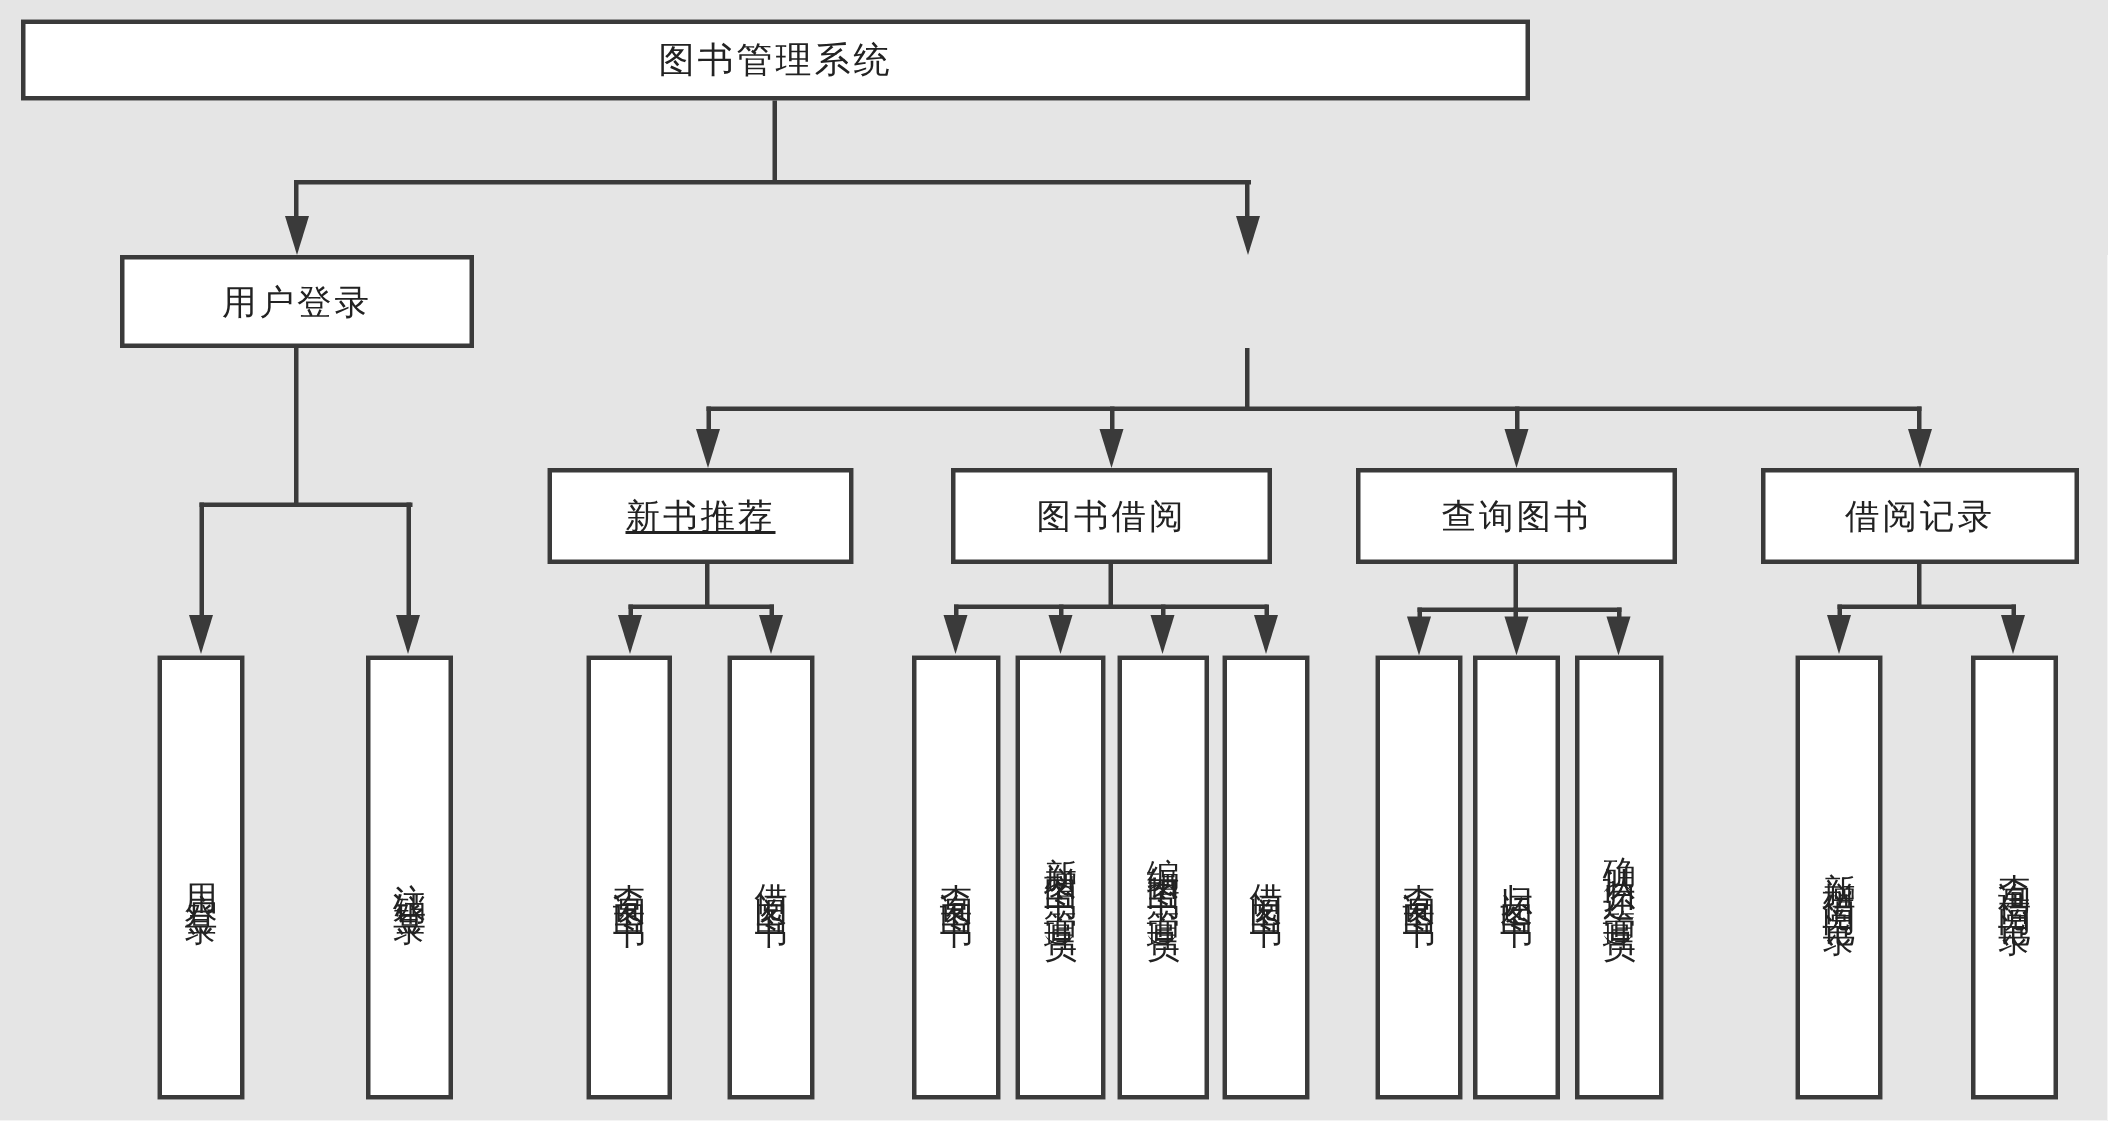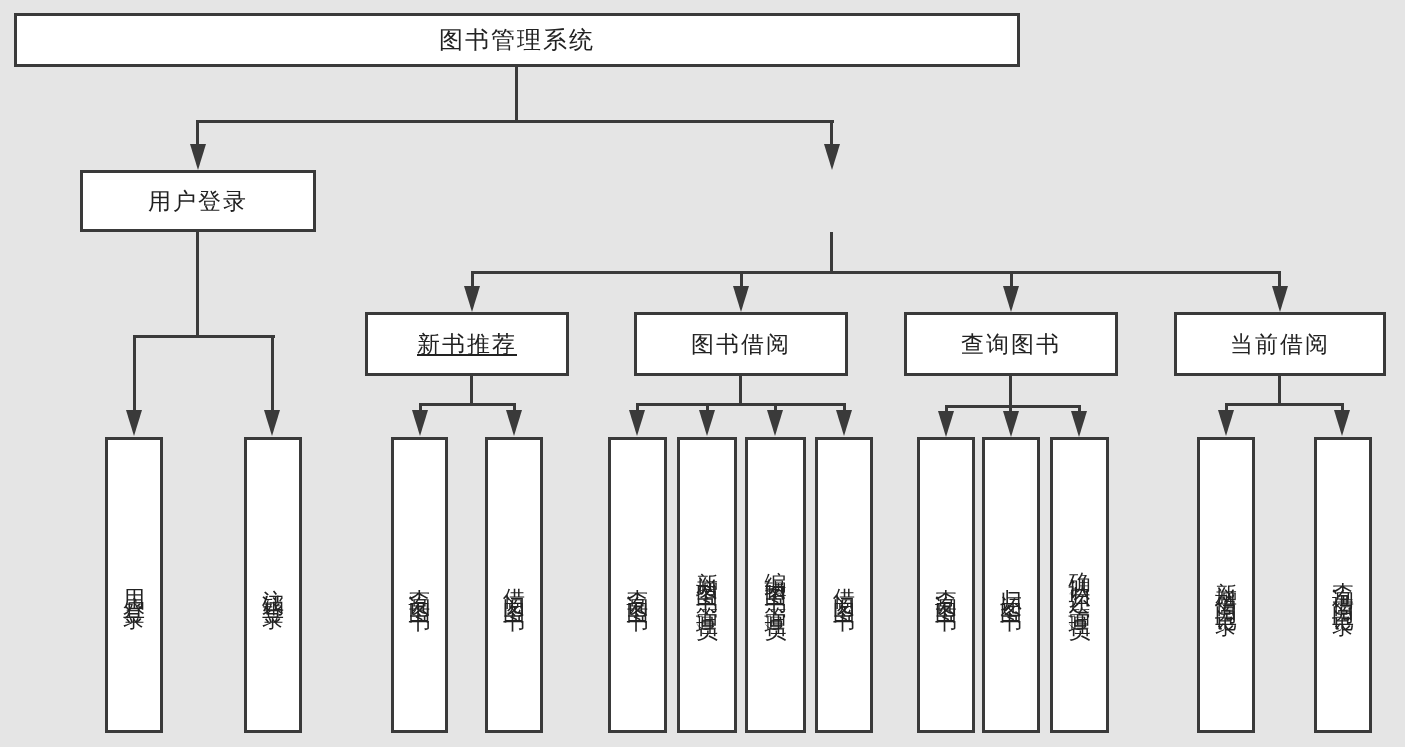--- a/index.html
+++ b/index.html
@@ -70,21 +70,21 @@
   <div class="box" style="left:365px;top:312px;width:204px;height:64px;text-decoration:underline;">
     <span class="hlabel">新书推荐</span>
   </div>
   <div class="box" style="left:634px;top:312px;width:214px;height:64px;">
     <span class="hlabel">图书借阅</span>
   </div>
   <div class="box" style="left:904px;top:312px;width:214px;height:64px;">
     <span class="hlabel">查询图书</span>
   </div>
   <div class="box" style="left:1174px;top:312px;width:212px;height:64px;">
-    <span class="hlabel">当前借阅</span>
+    <span class="hlabel">借阅记录</span>
   </div>
 
   <div class="vline" style="left:470px;top:375px;height:31px;"></div>
   <div class="hline" style="left:419px;top:403px;width:97px;"></div>
   <div class="vline" style="left:419px;top:403px;height:14px;"></div>
   <div class="arrow" style="left:412px;top:410px;"></div>
   <div class="vline" style="left:513px;top:403px;height:14px;"></div>
   <div class="arrow" style="left:506px;top:410px;"></div>
 
   <div class="vline" style="left:739px;top:375px;height:31px;"></div>

